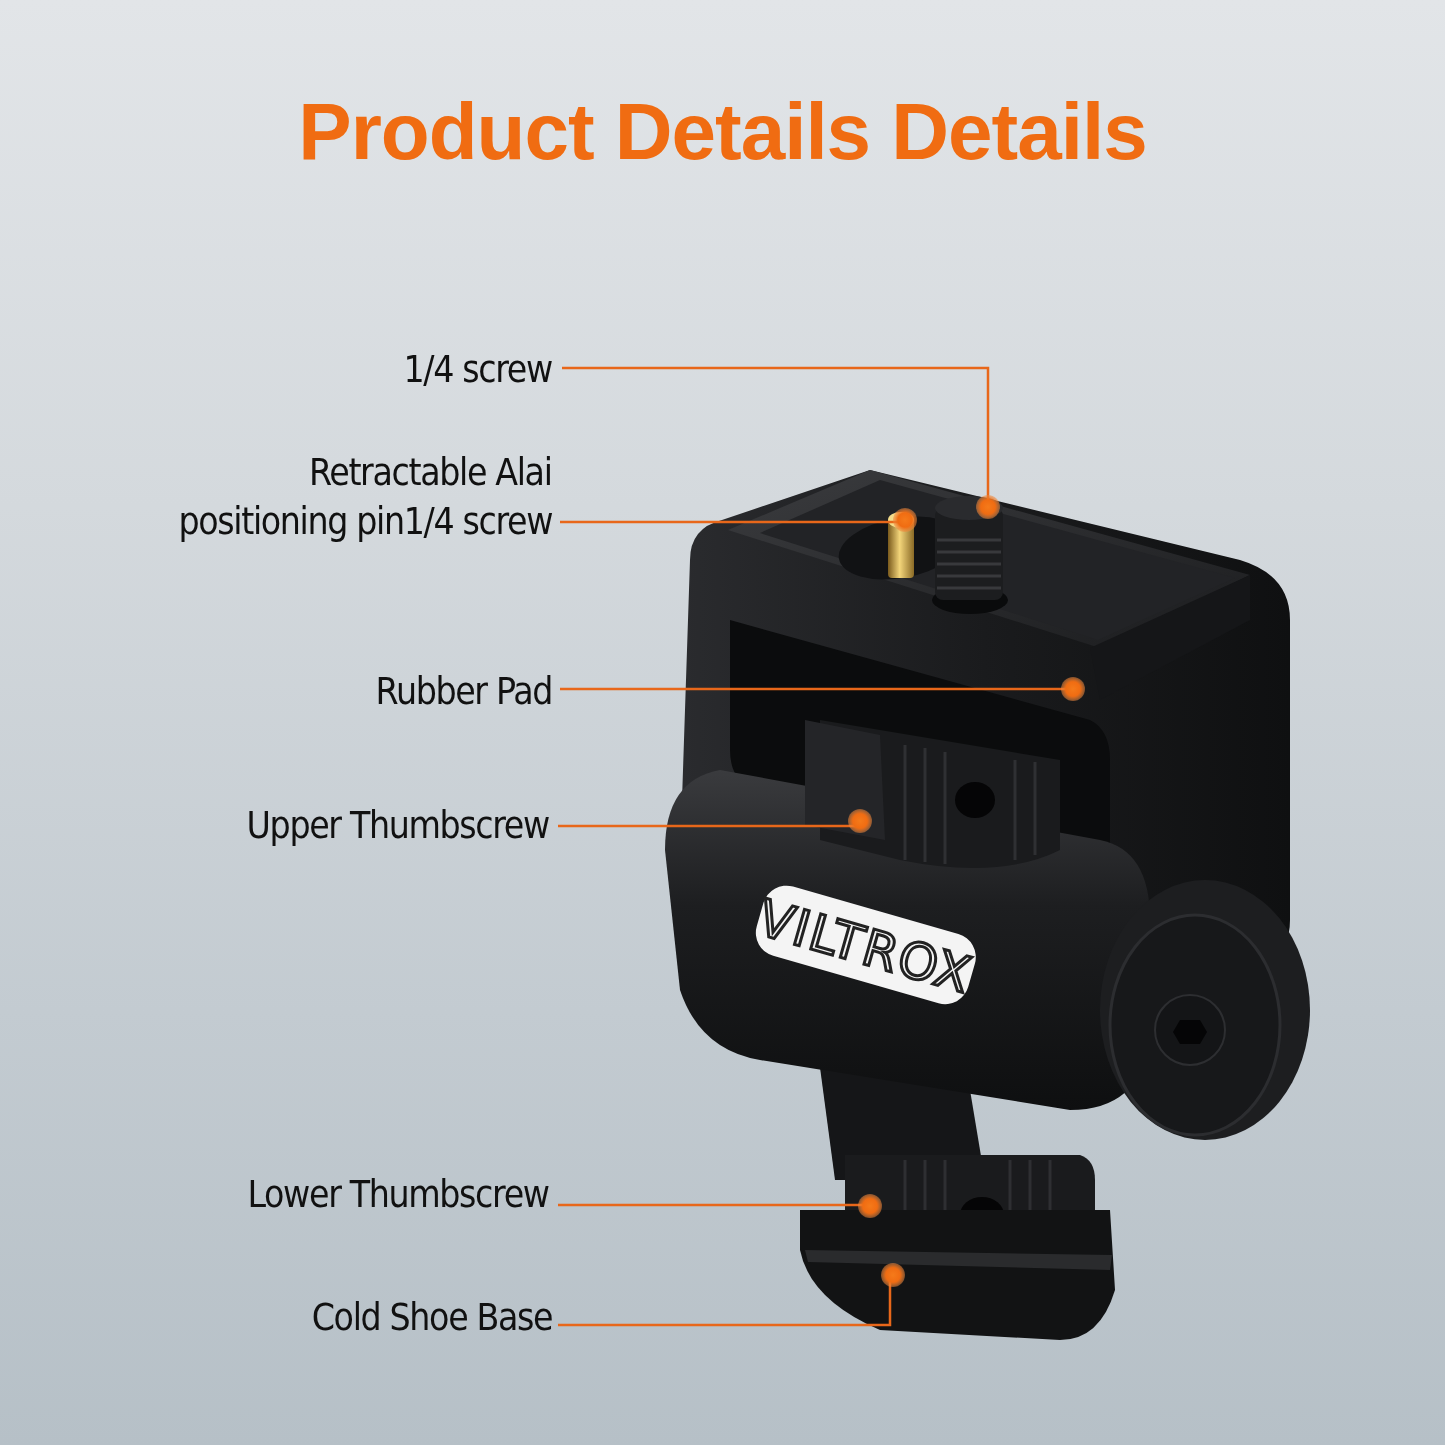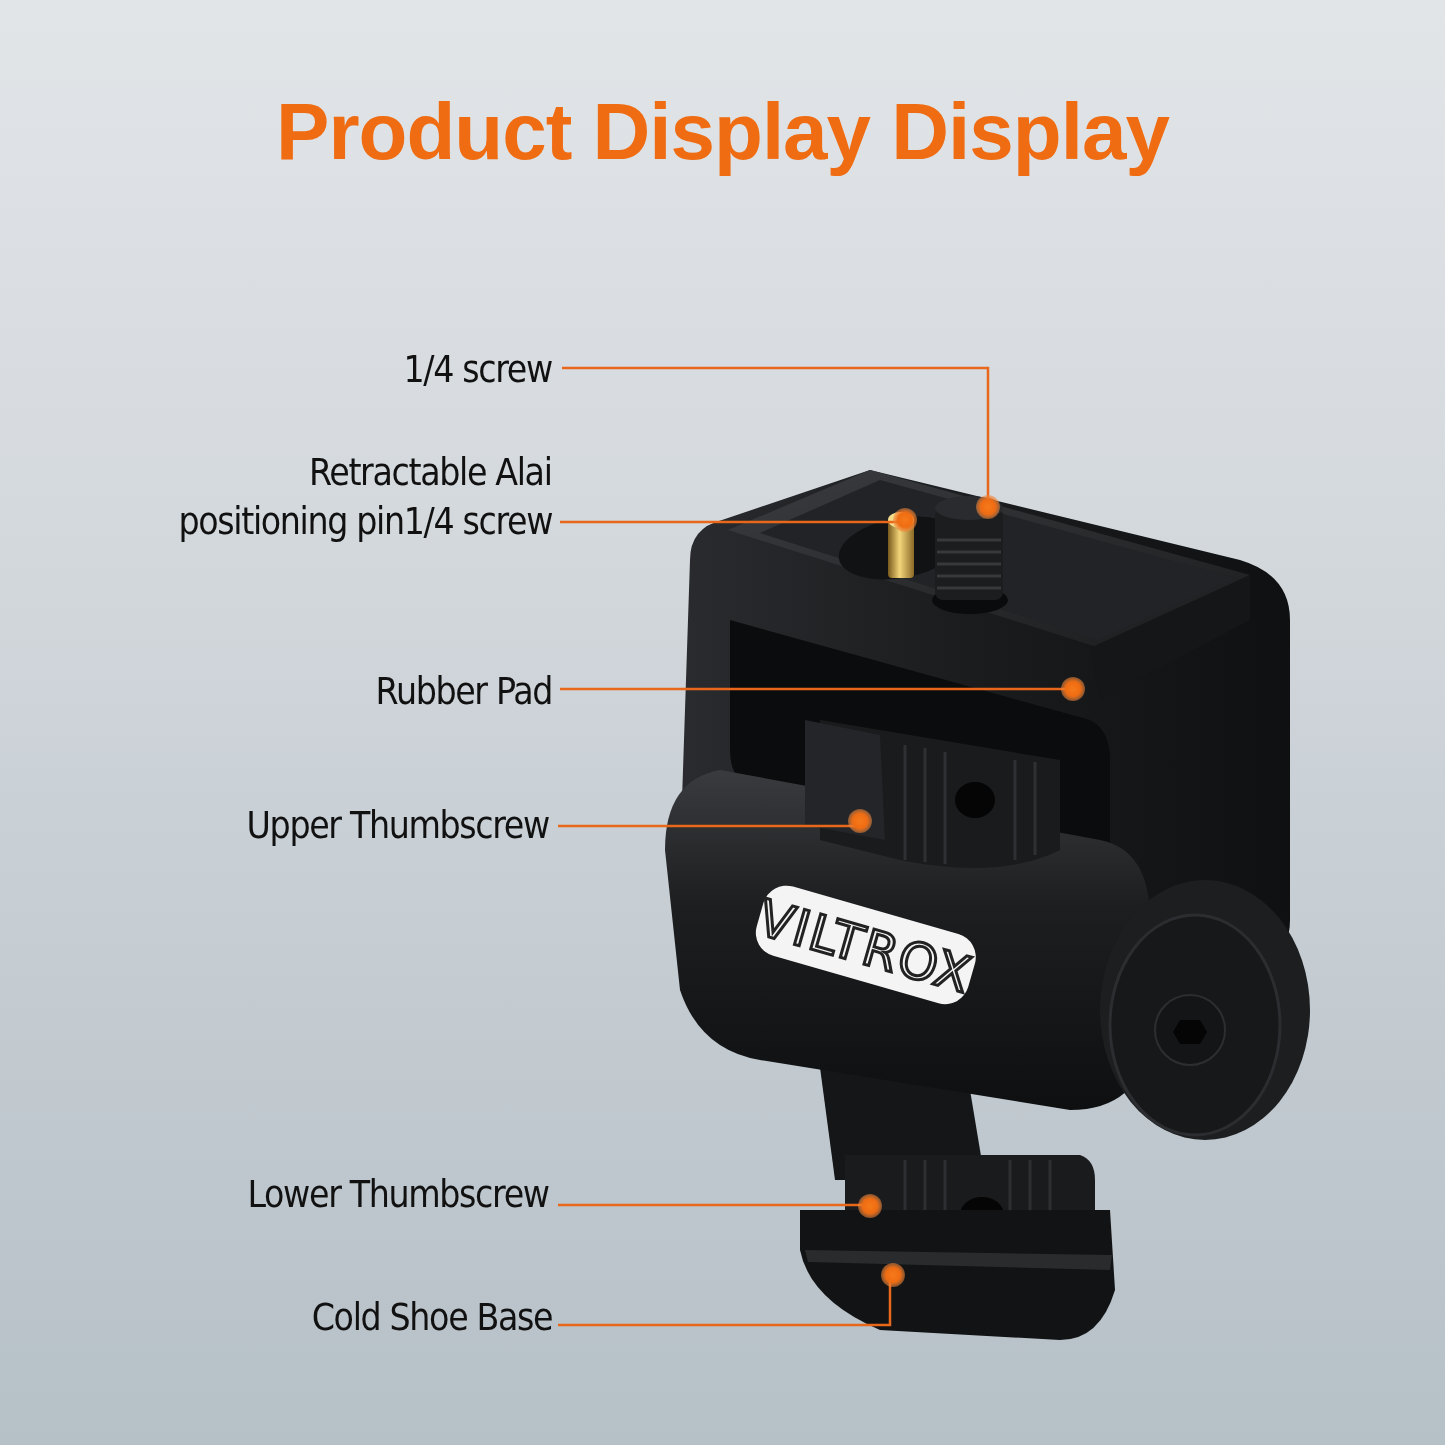--- a/index.html
+++ b/index.html
@@ -19,21 +19,21 @@
     font-family: "DejaVu Sans", sans-serif; font-weight:normal;
     font-size:37px; line-height:50px; color:#111; letter-spacing:-1.5px;
     transform: scaleX(0.9); transform-origin: right center;
     white-space:nowrap;
   }
   svg.art { position:absolute; left:0; top:0; }
 </style>
 </head>
 <body>
 
-<div class="title">Product Display Display</div>
+<div class="title">Product Details Details</div>
 
 <svg class="art" width="1445" height="1445" viewBox="0 0 1445 1445">
   <defs>
     <linearGradient id="bodyGrad" x1="0" y1="0" x2="1" y2="0">
       <stop offset="0" stop-color="#2a2b2e"></stop>
       <stop offset="0.5" stop-color="#1a1b1d"></stop>
       <stop offset="1" stop-color="#0f1011"></stop>
     </linearGradient>
     <linearGradient id="cylGrad" x1="0" y1="0" x2="0" y2="1">
       <stop offset="0" stop-color="#3a3b3e"></stop>

